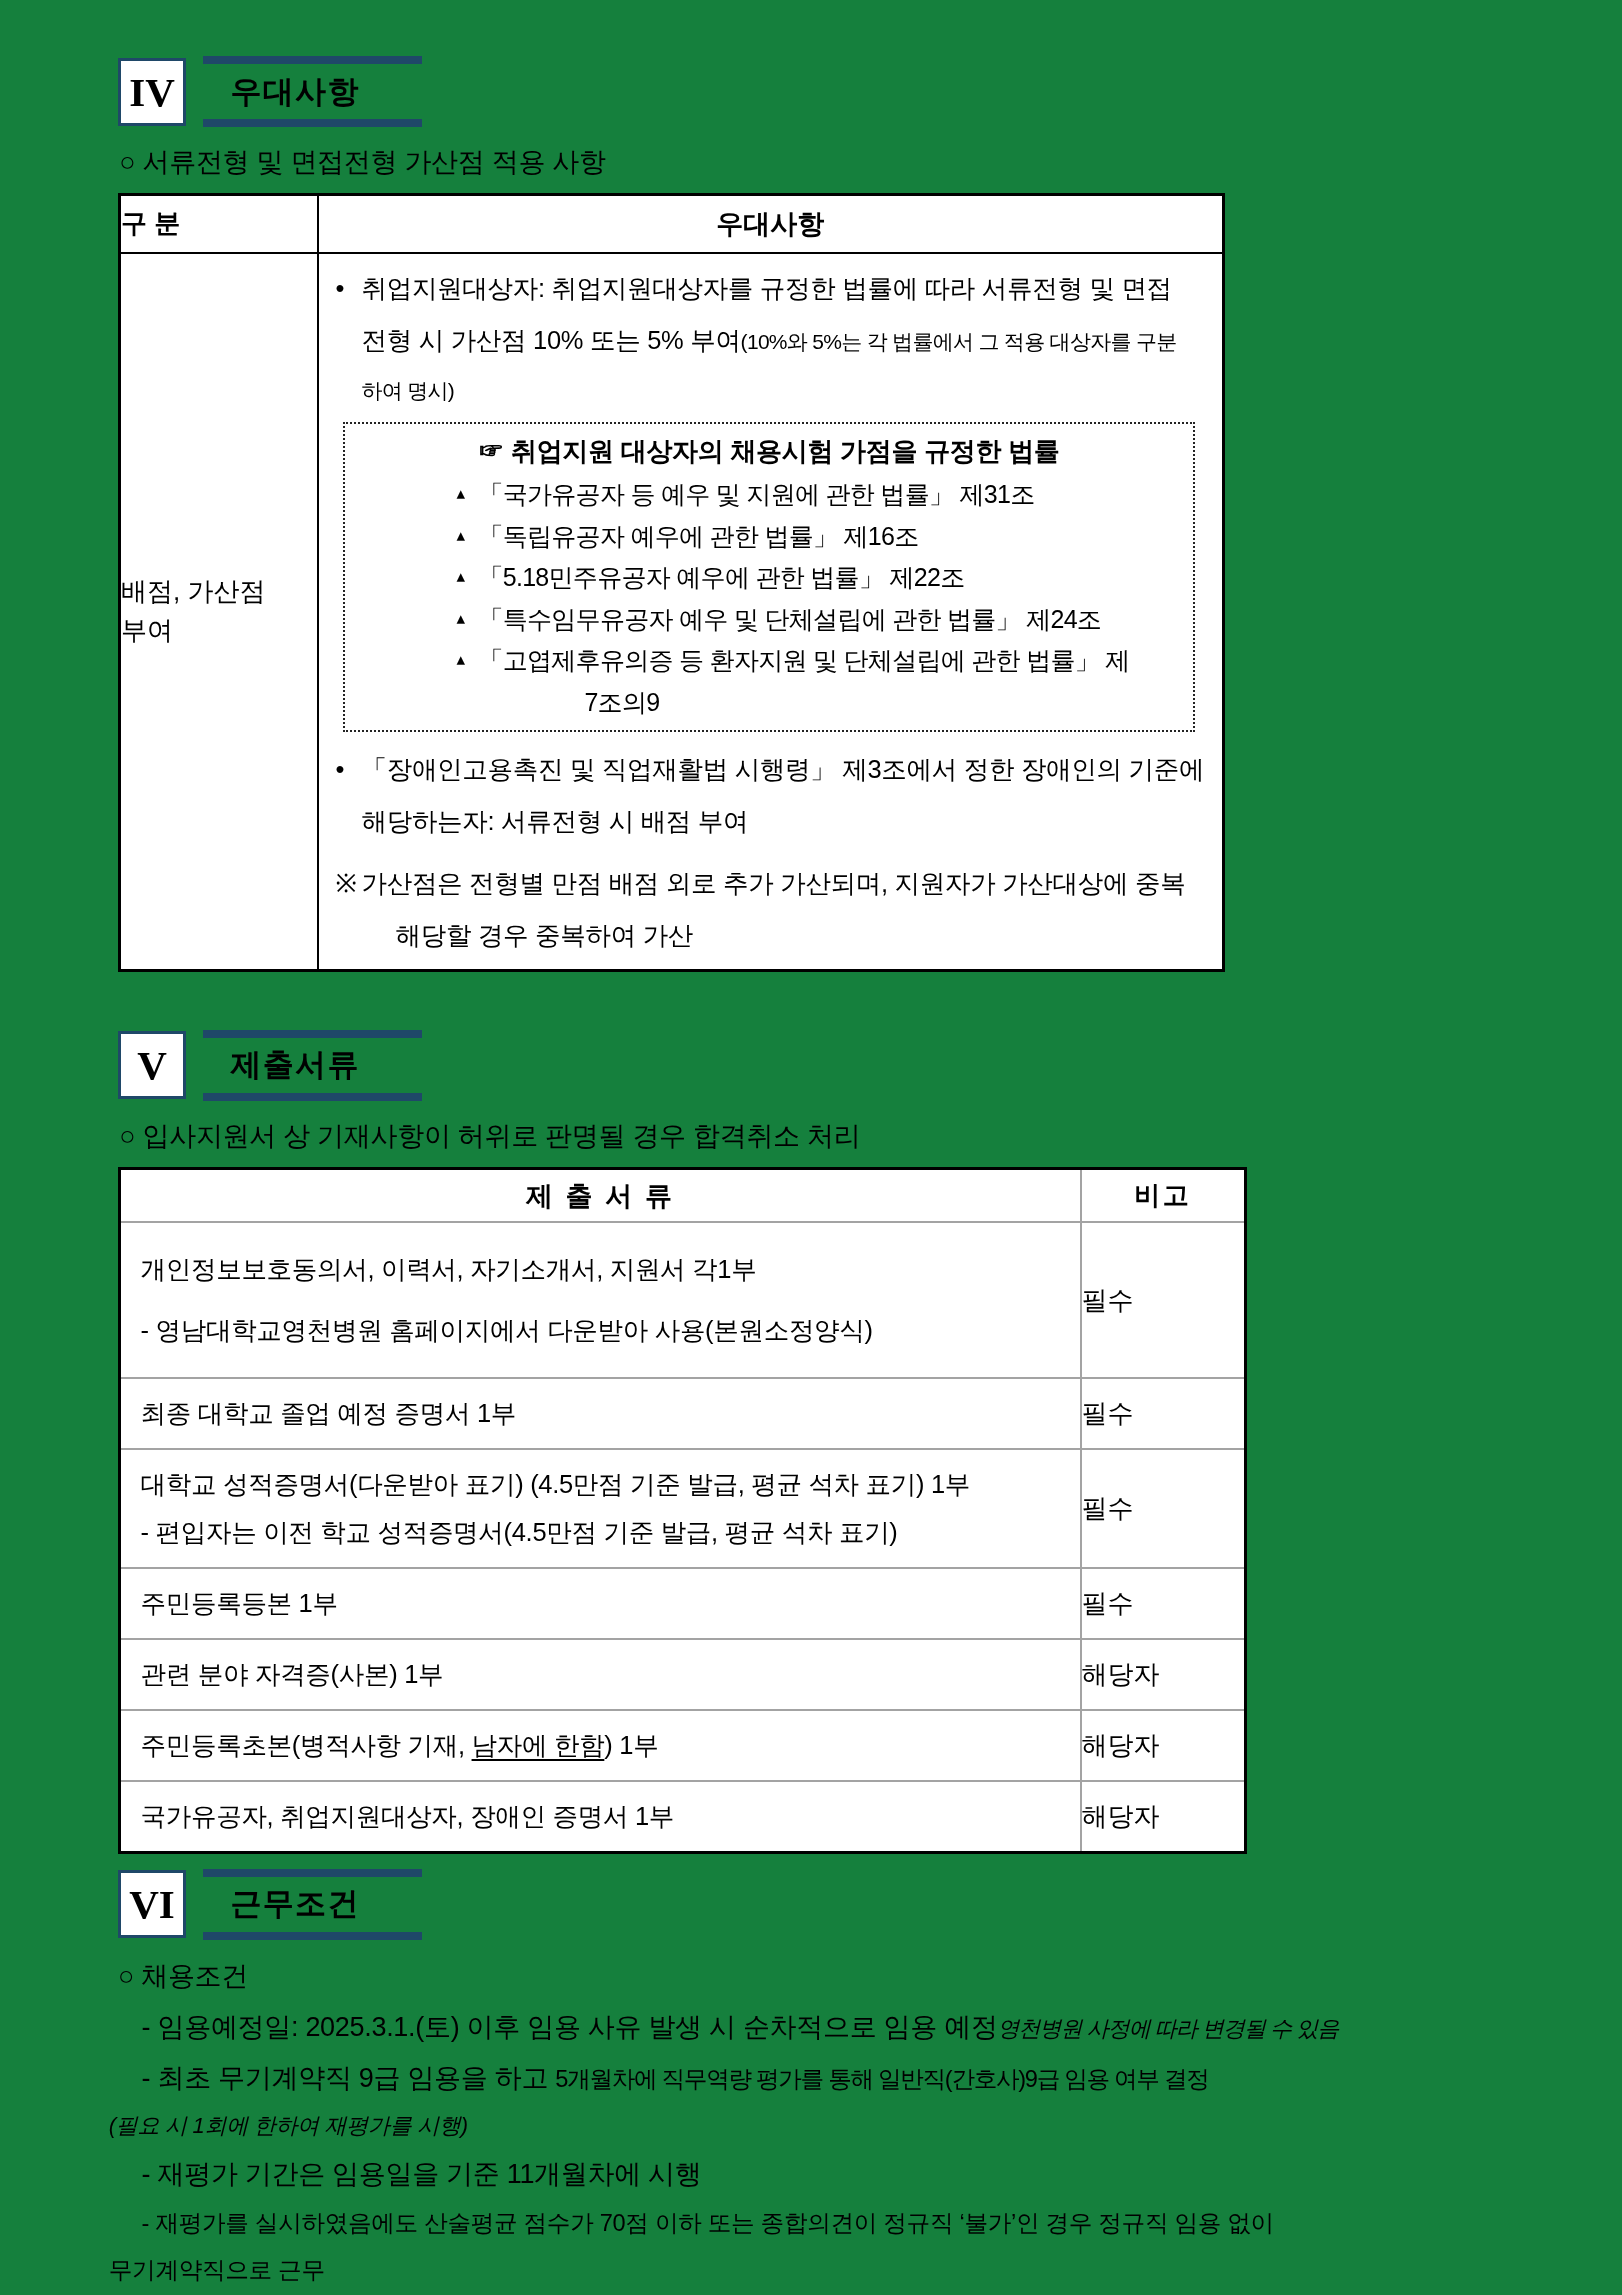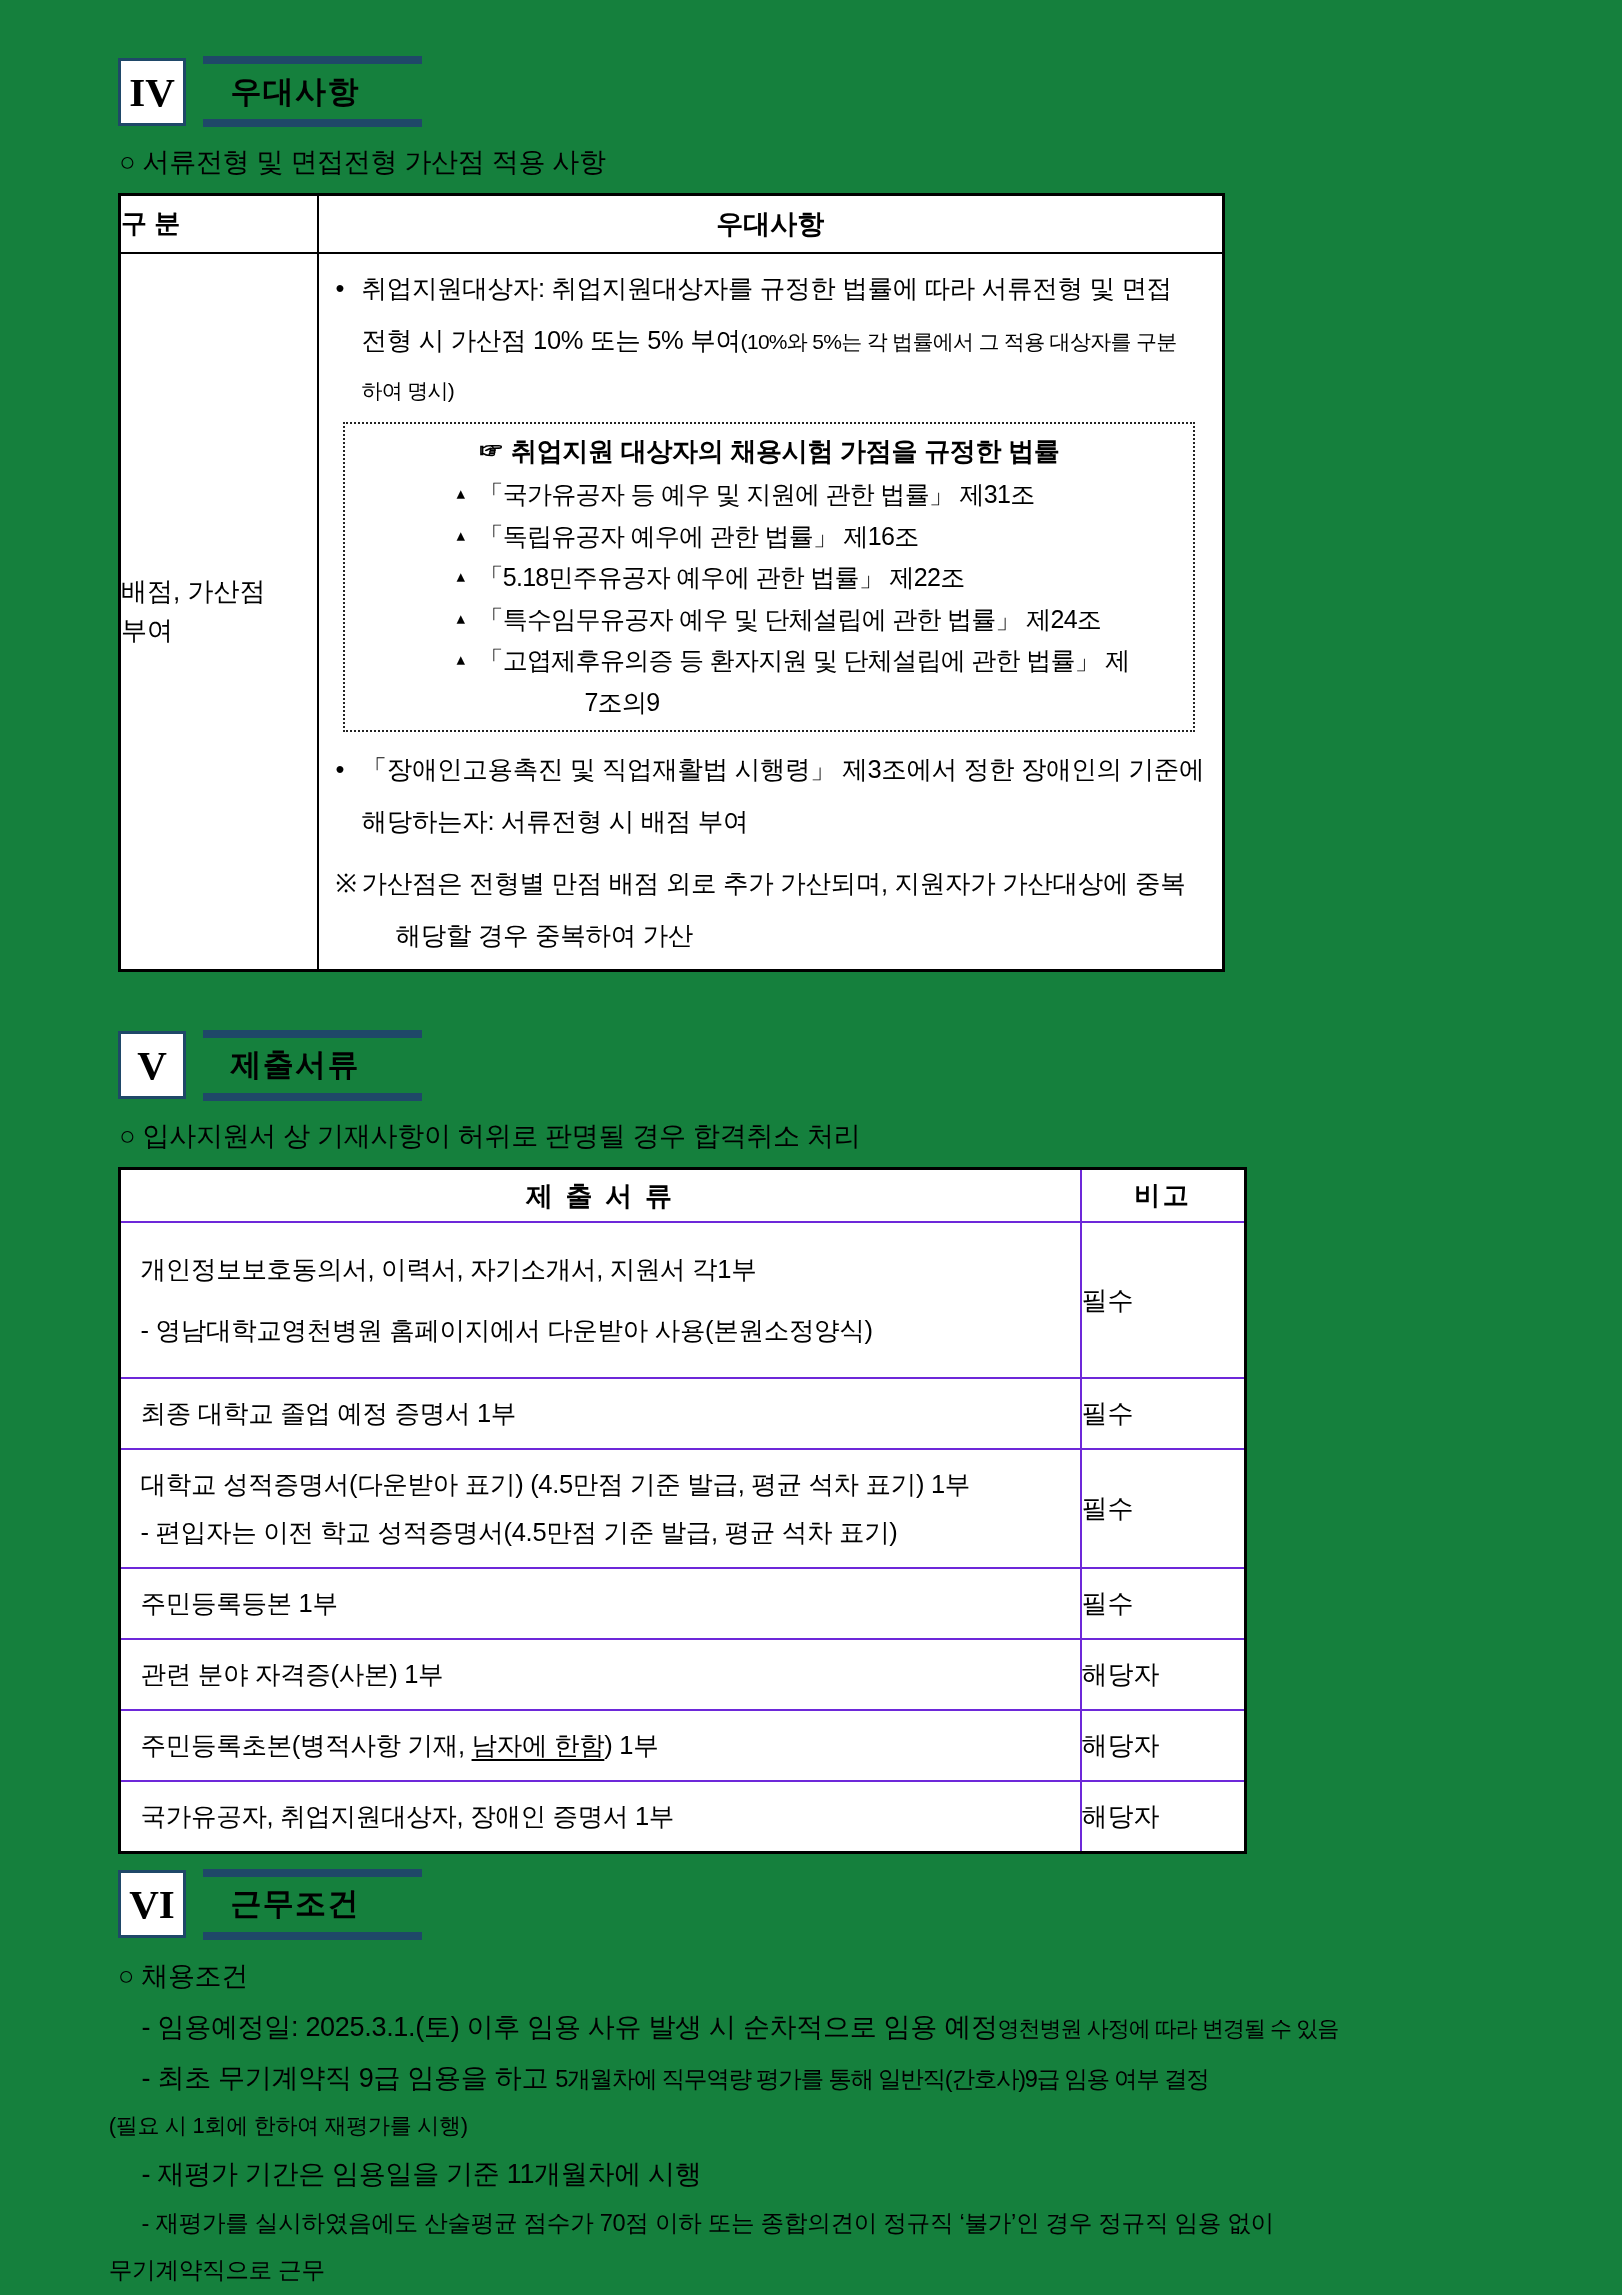--- a/index.html
+++ b/index.html
@@ -37,37 +37,37 @@
     border:2px dotted #222; margin:3.9px 11.8px 19.6px 7.9px; padding:10.5px 13px 11.8px 13px;
   }
   .lawbox-title { text-align:center; font-size:26px; font-weight:bold; margin-bottom:9.2px; letter-spacing:-0.3px; }
   .law-item { padding-left:98px; font-size:25px; margin-bottom:8.5px; letter-spacing:-0.7px; }
   .law-item .tri { display:inline-block; width:22px; font-size:17px; vertical-align:3.9px; }
   .law-item.cont { padding-left:226px; margin-bottom:0; }
   .note-block { margin-top:26px; }
   .note-block .cont { padding-left:60px; }
   
   .t2 { width:1129px; border:3.9px solid #000; margin-top:2.6px; }
-  .t2 th, .t2 td { border:2px solid #6d28d9; vertical-align:middle; }
+  .t2 th, .t2 td { border:2px solid #a3a3a3; vertical-align:middle; }
   .t2 th { font-size:27px; font-weight:bold; height:54px; text-align:center; letter-spacing:2.6px; }
   .t2 .doc { padding:17px 13px 17px 19.6px; font-size:25.5px; letter-spacing:-0.3px; }
   .t2 .note-col { width:165px; font-size:26px; }
   .t2 .tall .doc { padding-top:29px; padding-bottom:29px;margin-top:29px; }
   .t2 .tall .doc div { margin-bottom:26px; }
   .t2 .tall .doc div:last-child { margin-bottom:0; }
   .t2 .two .doc div { margin-bottom:13px; }
   .t2 .two .doc div:last-child { margin-bottom:0; }
   .t2 .single td { height:67px; }
   .u { text-decoration:underline; text-underline-offset:4.6px; text-decoration-thickness:2px; }
   
   .cond-list { margin-top:18.3px; font-size:27px; }
   .cond-list .row { margin-bottom:15px; letter-spacing:-0.3px; }
   .cond-list .dash { margin-left:23.6px; }
   .cond-list .contline { margin-left:-9.2px; }
-  .sm { font-size:22px; letter-spacing:-1px; }
+  .sm { font-size:22px; letter-spacing:-1px;font-style:italic; }
   .cond { font-size:23.6px; letter-spacing:-1.3px; }
 </style>
 </head>
 <body>
 
 <div class="page" style="--accent:#1f4868">
 
   <div class="sec-head">
     <div class="sec-num">IV</div>
     <div class="sec-title">우대사항</div>

